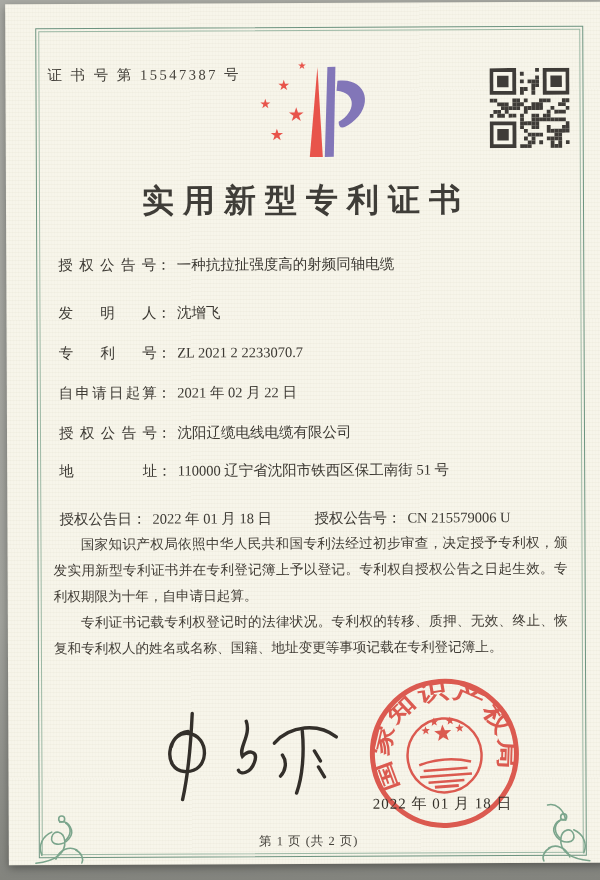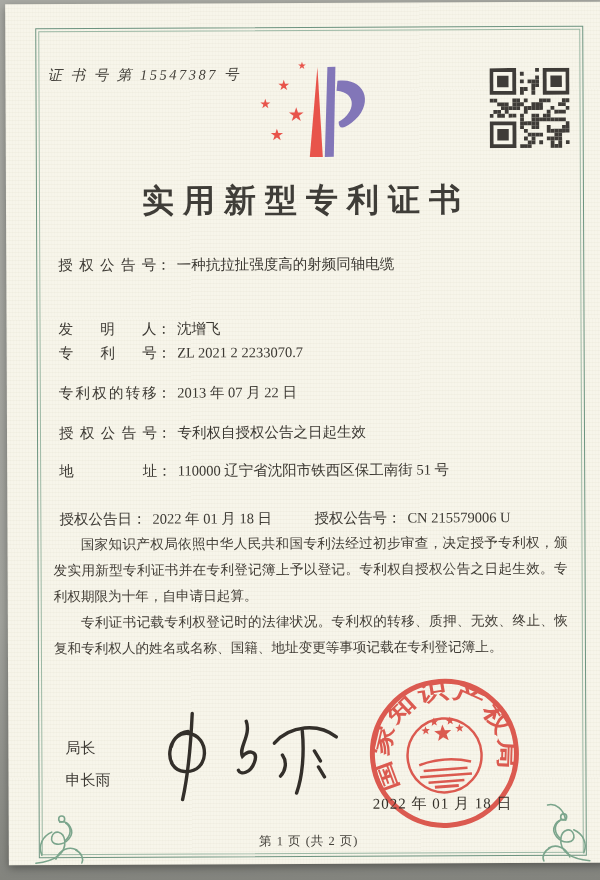--- a/index.html
+++ b/index.html
@@ -20,21 +20,21 @@
   .frame{
     position:absolute;left:30px;top:24px;width:546px;height:828px;
     border:1.5px solid #6d9480;
   }
   .frame-inner{
     position:absolute;left:2px;top:2px;right:2px;bottom:2px;
     border:1px solid #9cb8a5;
   }
   .cert-no{
     position:absolute;left:42px;top:62px;
-    font-size:14.5px;letter-spacing:2.5px;color:#45423c;font-style:italic;
+    font-size:14.5px;letter-spacing:2.5px;color:#45423c;
   }
   .logo{position:absolute;left:246px;top:58px;width:124px;height:106px;}
   .logo .st{position:absolute;color:#e8544b;line-height:1;}
   .title{
     position:absolute;left:0;top:176px;width:600px;text-align:center;
     font-size:32px;font-weight:600;color:#3f3d38;letter-spacing:9px;
   }
   .qr{position:absolute;left:484px;top:66px;width:80px;height:80px;}
   .fields{position:absolute;left:0;top:0;width:100%;}
   .frow{position:absolute;left:52px;font-size:14.5px;color:#3c3933;white-space:nowrap;}
@@ -236,52 +236,48 @@
       <rect x="3.8095238095238093" y="57.14285714285714" width="19.047619047619047" height="19.047619047619047" fill="#f7f5ea"></rect>
       <rect x="7.619047619047619" y="60.95238095238095" width="11.428571428571427" height="11.428571428571427" fill="#3f3c38"></rect>
     </svg>
 
   <div class="title">实用新型专利证书</div>
 
   <div class="fields">
     <div class="frow" style="top:252px">
       <span class="lbl">授权公告号</span><span>：</span><span class="val">一种抗拉扯强度高的射频同轴电缆</span>
     </div>
-    <div class="frow" style="top:316px">
+    <div class="frow" style="top:300px">
       <span class="lbl">发明人</span><span>：</span><span class="val">沈增飞</span>
     </div>
     <div class="frow" style="top:340px">
       <span class="lbl">专利号</span><span>：</span><span class="val">ZL 2021 2 2233070.7</span>
     </div>
     <div class="frow" style="top:380px">
-      <span class="lbl">专利权的转移</span><span>：</span><span class="val">2013 年 07 月 22 日</span>
+      <span class="lbl">自申请日起算</span><span>：</span><span class="val">2021 年 02 月 22 日</span>
     </div>
     <div class="frow" style="top:420px">
-      <span class="lbl">授权公告号</span><span>：</span><span class="val">专利权自授权公告之日起生效</span>
+      <span class="lbl">授权公告号</span><span>：</span><span class="val">沈阳辽缆电线电缆有限公司</span>
     </div>
     <div class="frow" style="top:458px">
       <span class="lbl">地址</span><span>：</span><span class="val">110000 辽宁省沈阳市铁西区保工南街 51 号</span>
     </div>
     <div class="frow" style="top:506px">
       <span>授权公告日</span><span>：</span><span class="val">2022 年 01 月 18 日</span>
       <span class="grant-no-group">
         <span>授权公告号</span><span>：</span><span class="val">CN 215579006 U</span>
       </span>
     </div>
   </div>
 
   <div class="paras">
     <p>国家知识产权局依照中华人民共和国专利法经过初步审查，决定授予专利权，颁发实用新型专利证书并在专利登记簿上予以登记。专利权自授权公告之日起生效。专利权期限为十年，自申请日起算。</p>
     <p>专利证书记载专利权登记时的法律状况。专利权的转移、质押、无效、终止、恢复和专利权人的姓名或名称、国籍、地址变更等事项记载在专利登记簿上。</p>
   </div>
 
-  <div class="signer">
-    <div>局长</div>
-    <div>申长雨</div>
-  </div>
 
   <svg class="signature" viewBox="0 0 210 112">
     <g fill="none" stroke="#332f2a" stroke-width="3.4" stroke-linecap="round">
       <path d="M42,30 C20,32 16,68 38,70 C64,72 64,34 42,32 C33,31 27,37 25,45"></path>
       <path d="M46,12 C45,32 42,72 36,98"></path>
       <path d="M100,20 C105,34 92,46 96,55 C103,48 112,50 108,61 C104,72 94,74 92,69"></path>
       <path d="M128,42 C144,24 172,22 190,36"></path>
       <path d="M156,30 C158,52 156,76 150,92"></path>
       <path d="M136,54 C141,61 139,70 134,75"></path>
       <path d="M168,50 L174,60 M172,66 L178,76"></path>

